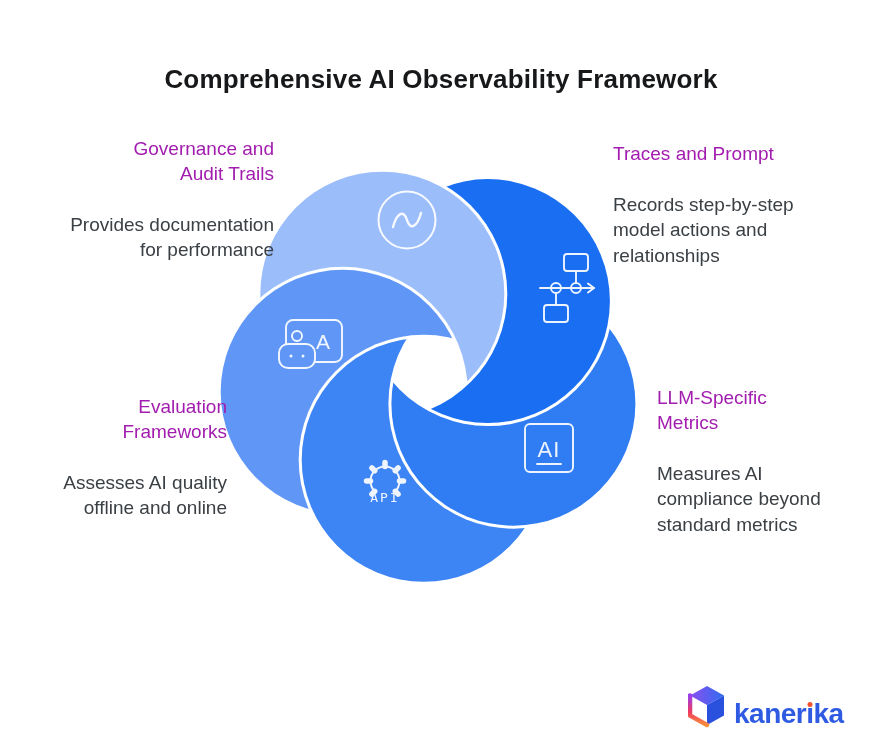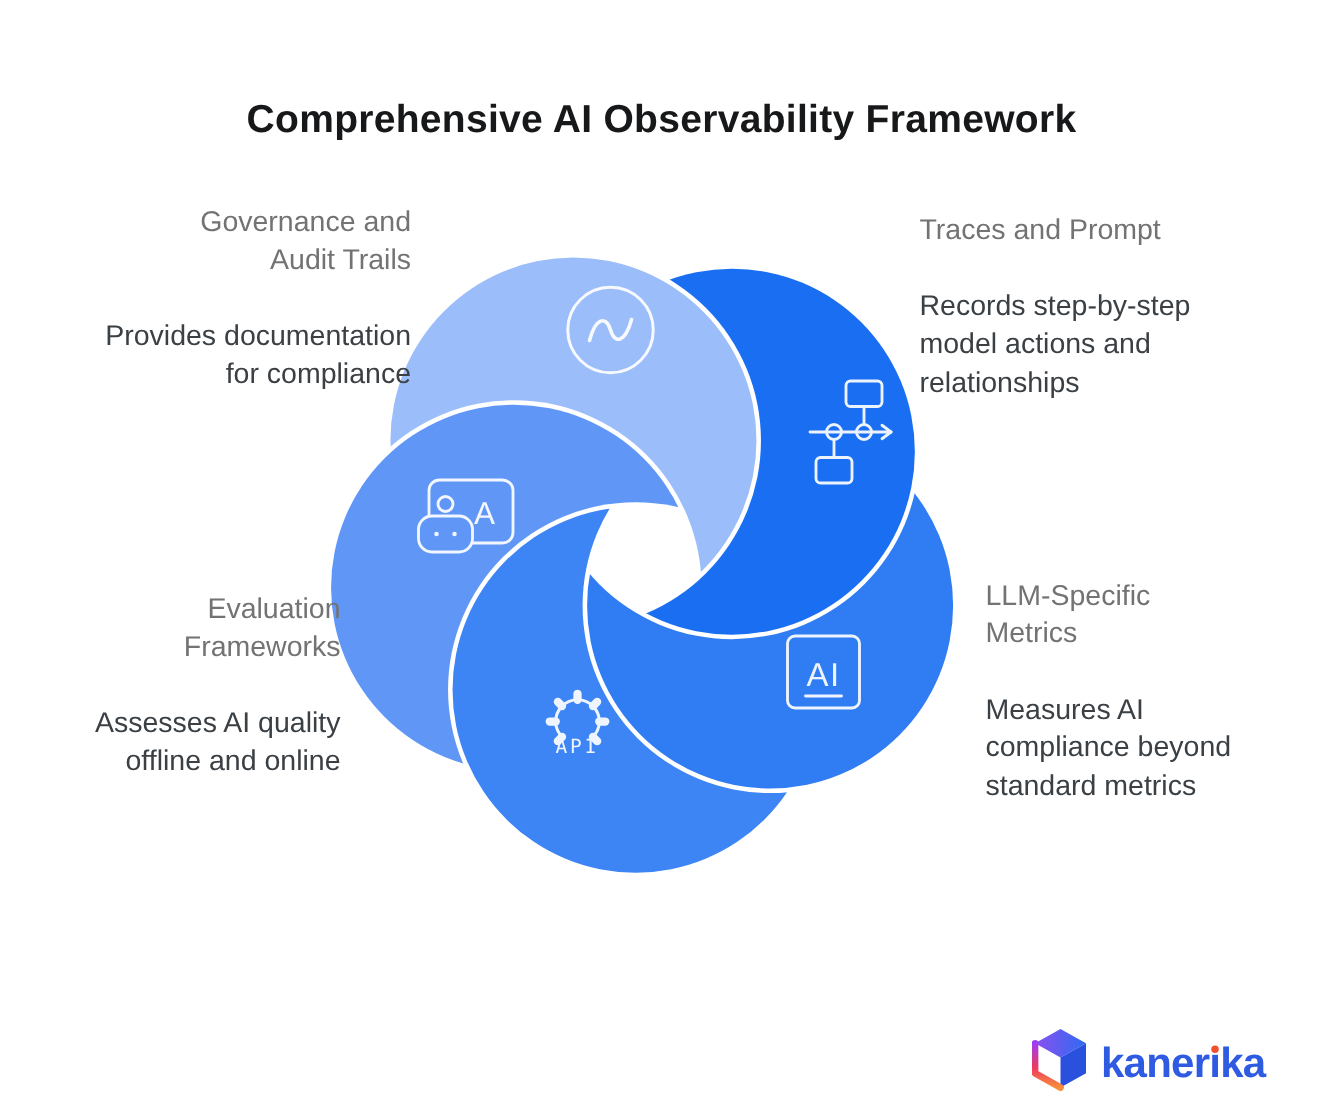--- a/index.html
+++ b/index.html
@@ -6,29 +6,29 @@
   .stage{
     position:relative;width:882px;height:741px;background:#ffffff;
     font-family:"Liberation Sans",sans-serif;overflow:hidden;
   }
   .title{
     position:absolute;left:0;top:64px;width:882px;text-align:center;
     font-size:26px;font-weight:700;color:#17181a;letter-spacing:.2px;
   }
   .seg-block{position:absolute;}
   .seg-heading{
-    font-size:19px;line-height:1.32;font-weight:500;color:#737373;white-space:pre-line;
+    font-size:19px;line-height:1.32;font-weight:500;color:#a21caf;white-space:pre-line;
   }
   .seg-desc{
     font-size:19px;line-height:1.33;color:#3b4045;margin-top:26px;white-space:pre-line;
   }
   .align-r{text-align:right;}
   .align-c{text-align:center;}
   .pinwheel{position:absolute;left:0;top:0;}
-  .brand{position:absolute;left:688px;top:684px;display:flex;align-items:center;}
+  .brand{position:absolute;left:688px;top:684px;display:flex;align-items:flex-end;}
   .wordmark{
     font-size:28px;line-height:28px;font-weight:700;letter-spacing:-0.5px;
     color:#2e5be2;margin-left:8px;margin-top:6px;
   }
   .ibox{position:relative;display:inline-block;}
   .idot{
     position:absolute;left:50%;top:2px;width:5px;height:5px;border-radius:50%;
     background:#f4502f;transform:translateX(-50%);
   }
 </style>
@@ -122,21 +122,21 @@
       <rect x="279" y="344" width="36" height="24" rx="9" fill="#6097F7"></rect>
       <circle cx="291" cy="356" r="1.5" fill="#ffffff" stroke="none"></circle>
       <circle cx="303" cy="356" r="1.5" fill="#ffffff" stroke="none"></circle>
     </g>
   </svg>
 
   <div class="seg-block align-r" style="left:60px;top:136px;width:214px;">
     <div class="seg-heading">Governance and
 Audit Trails</div>
     <div class="seg-desc">Provides documentation
-for compliance</div>
+for performance</div>
   </div>
 
   <div class="seg-block" style="left:613px;top:141px;width:210px;">
     <div class="seg-heading">Traces and Prompt</div>
     <div class="seg-desc">Records step-by-step
 model actions and
 relationships</div>
   </div>
 
   <div class="seg-block" style="left:657px;top:385px;width:185px;">

